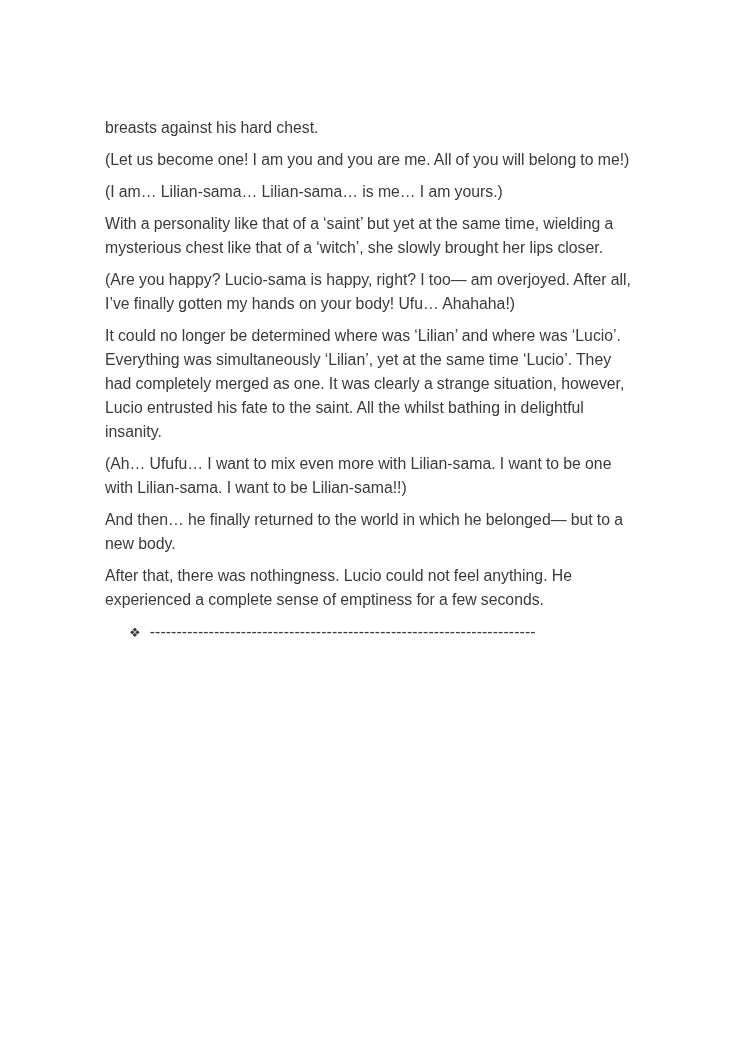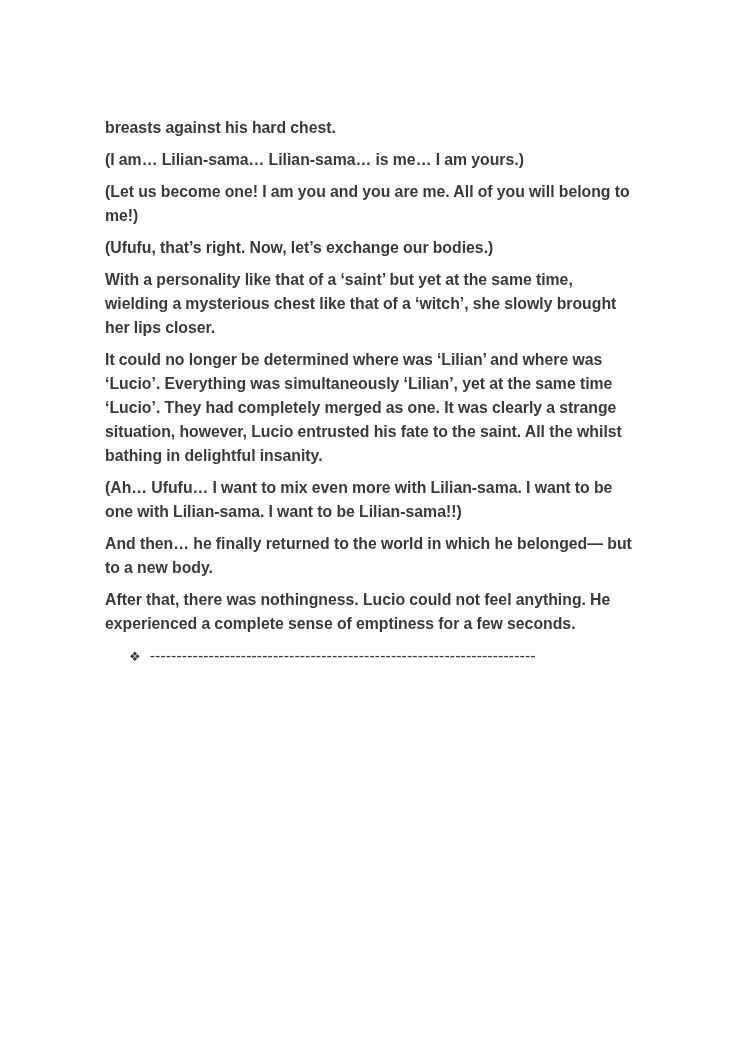--- a/index.html
+++ b/index.html
@@ -16,21 +16,20 @@
     background: #ffffff;
     padding: 116px 103px 0 105px;
     overflow: hidden;
   }
   .para {
     margin: 0 0 8px 0;
     font-size: 15.8px;
     line-height: 24px;
     color: #3a3a3a;
     word-spacing: -0.2px;
-    font-weight: bold;
   }
   .divider-row {
     display: flex;
     align-items: baseline;
     margin: 0;
     padding-left: 24px;
     font-size: 15.8px;
     line-height: 24px;
     color: #3a3a3a;
   }
@@ -43,24 +42,24 @@
     white-space: nowrap;
     overflow: hidden;
     letter-spacing: 0.1px;
   }
 </style>
 </head>
 <body>
 
 <div class="page">
   <p class="para">breasts against his hard chest.</p>
+  <p class="para">(Let us become one! I am you and you are me. All of you will belong to me!)</p>
   <p class="para">(I am… Lilian-sama… Lilian-sama… is me… I am yours.)</p>
-  <p class="para">(Let us become one! I am you and you are me. All of you will belong to me!)</p>
-  <p class="para">(Ufufu, that’s right. Now, let’s exchange our bodies.)</p>
   <p class="para">With a personality like that of a ‘saint’ but yet at the same time, wielding a mysterious chest like that of a ‘witch’, she slowly brought her lips closer.</p>
+  <p class="para">(Are you happy? Lucio-sama is happy, right? I too— am overjoyed. After all, I’ve finally gotten my hands on your body! Ufu… Ahahaha!)</p>
   <p class="para">It could no longer be determined where was ‘Lilian’ and where was ‘Lucio’. Everything was simultaneously ‘Lilian’, yet at the same time ‘Lucio’. They had completely merged as one. It was clearly a strange situation, however, Lucio entrusted his fate to the saint. All the whilst bathing in delightful insanity.</p>
   <p class="para">(Ah… Ufufu… I want to mix even more with Lilian-sama. I want to be one with Lilian-sama. I want to be Lilian-sama!!)</p>
   <p class="para">And then… he finally returned to the world in which he belonged— but to a new body.</p>
   <p class="para">After that, there was nothingness. Lucio could not feel anything. He experienced a complete sense of emptiness for a few seconds.</p>
   <div class="divider-row">
     <span class="bullet">❖</span>
     <span class="dashes">------------------------------------------------------------------------</span>
   </div>
 </div>
 

